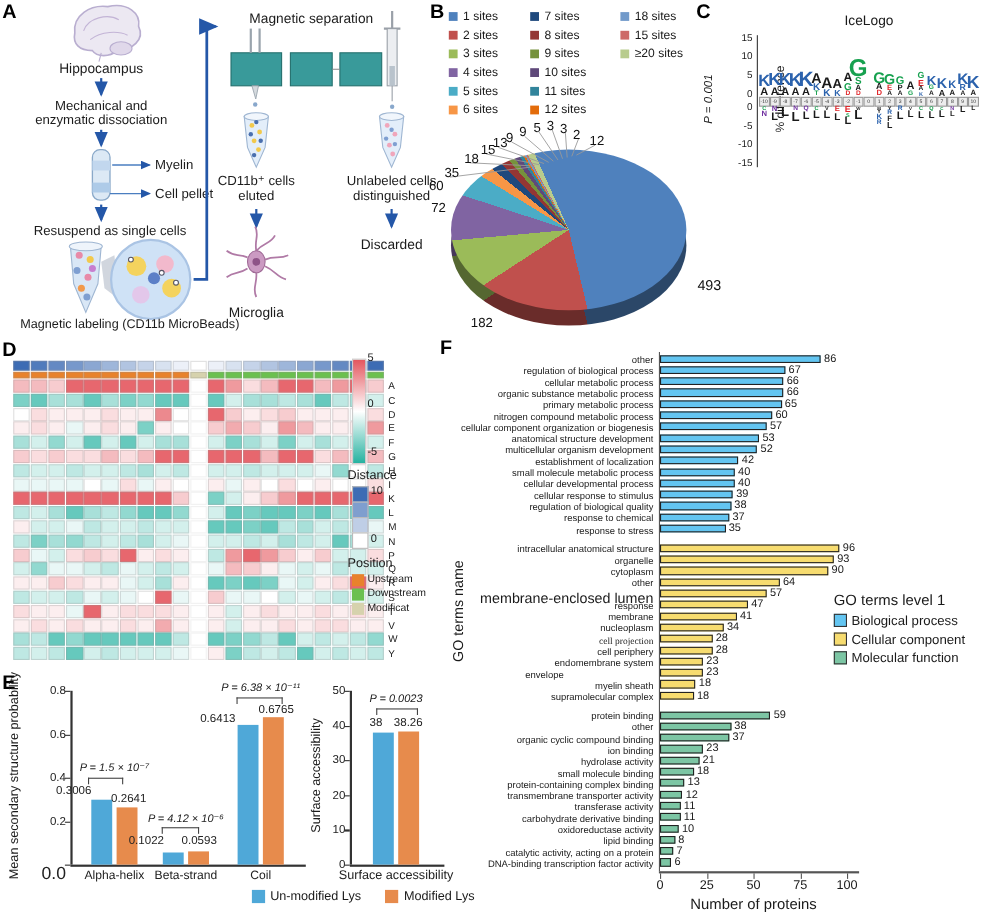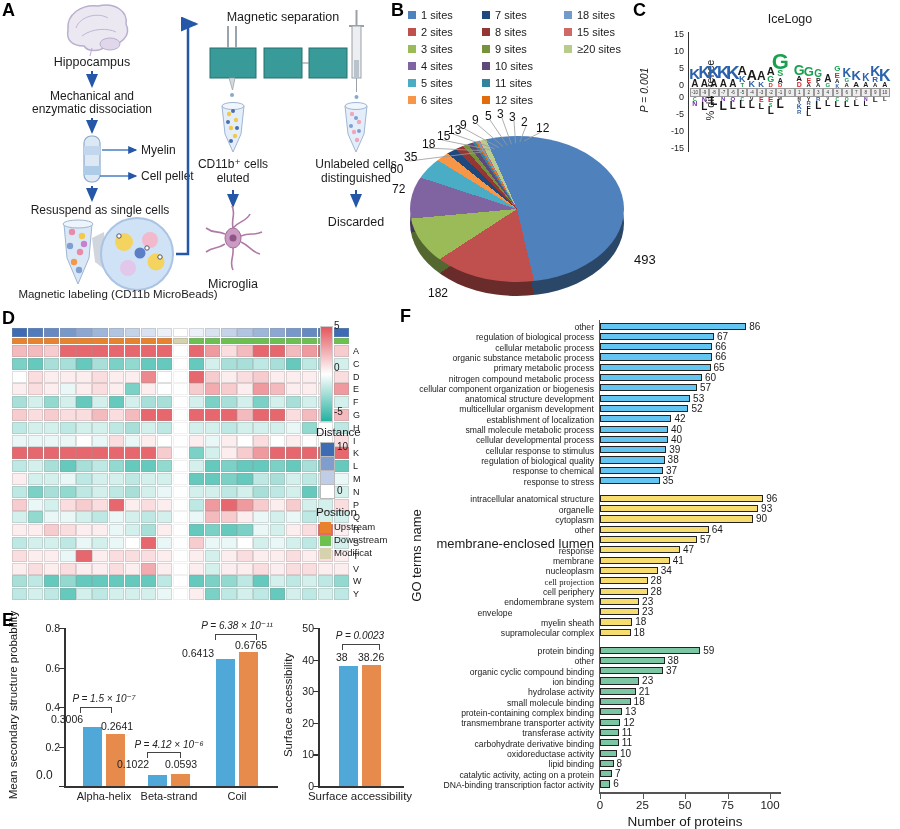--- a/index.html
+++ b/index.html
@@ -1062,21 +1062,21 @@
     <span class="abs" style="left: 334px; top: 221px; font-size: 9.5px;">Upstream</span>
     <div class="abs" style="left: 320px; top: 235px; width: 11px; height: 11px; background: rgb(107, 192, 79);"></div>
     <span class="abs" style="left: 334px; top: 234px; font-size: 9.5px;">Downstream</span>
     <div class="abs" style="left: 320px; top: 248px; width: 11px; height: 11px; background: rgb(214, 210, 173);"></div>
     <span class="abs" style="left: 334px; top: 247px; font-size: 9.5px;">Modificat</span>
   </div>
 
 <div class="abs panelE" id="panelE">
     <div class="abs" style="left: 64px; top: 22px; width: 1.5px; height: 158px; background: rgb(51, 51, 51);"></div>
     <div class="abs" style="left: 64px; top: 180px; width: 214px; height: 1.5px; background: rgb(51, 51, 51);"></div>
-    <span class="etxt" style="left: 36px; top: 162px; width: 24px; text-align: left; font-size: 12px;">0.0</span>
+    <span class="etxt" style="left: 36px; top: 180px; width: 24px; text-align: right; font-size: 16px;">0.0</span>
     <div class="abs" style="left: 59px; top: 180px; width: 5px; height: 1.2px; background: rgb(51, 51, 51);"></div>
     <span class="etxt" style="left: 36px; top: 134.5px; width: 24px; text-align: right; font-size: 10.5px;">0.2</span>
     <div class="abs" style="left: 59px; top: 140.5px; width: 5px; height: 1.2px; background: rgb(51, 51, 51);"></div>
     <span class="etxt" style="left: 36px; top: 95px; width: 24px; text-align: right; font-size: 10.5px;">0.4</span>
     <div class="abs" style="left: 59px; top: 101px; width: 5px; height: 1.2px; background: rgb(51, 51, 51);"></div>
     <span class="etxt" style="left: 36px; top: 55.5px; width: 24px; text-align: right; font-size: 10.5px;">0.6</span>
     <div class="abs" style="left: 59px; top: 61.5px; width: 5px; height: 1.2px; background: rgb(51, 51, 51);"></div>
     <span class="etxt" style="left: 36px; top: 16px; width: 24px; text-align: right; font-size: 10.5px;">0.8</span>
     <div class="abs" style="left: 59px; top: 22px; width: 5px; height: 1.2px; background: rgb(51, 51, 51);"></div>
     <div class="abs vrot" style="left: -105px; top: 93px; width: 236px; font-size: 11.5px;">Mean secondary structure probability</div>
@@ -1116,20 +1116,30 @@
     <span class="etxt" style="left: 296px; top: 16px; width: 18px; text-align: right; font-size: 10.5px;">50</span>
     <div class="abs" style="left: 313px; top: 22px; width: 5px; height: 1.2px; background: rgb(51, 51, 51);"></div>
     <div class="abs vrot" style="left: 213px; top: 93px; width: 150px; font-size: 11.5px;">Surface accessibility</div>
     <div class="ebar" style="left: 339px; top: 59.92px; width: 19px; height: 120.08px; background: rgb(79, 168, 216);"></div>
     <div class="ebar" style="left: 362px; top: 59.0984px; width: 19px; height: 120.902px; background: rgb(231, 139, 76);"></div>
     <span class="etxt" style="left: 336px; top: 45px; font-size: 10.5px;">38</span>
     <span class="etxt" style="left: 358px; top: 45px; font-size: 10.5px;">38.26</span>
     <div class="ebracket" style="left: 342px; top: 38px; width: 36px;"></div>
     <span class="etxt" style="left: 315px; top: 24px; width: 90px; text-align: center; font-size: 10px; font-style: italic;">P = 0.0023</span>
     <span class="etxt" style="left: 298px; top: 184px; width: 124px; text-align: center; font-size: 11.5px;">Surface accessibility</span>
+    <div class="abs" style="top: 203px; display: flex; gap: 22px; align-items: center; font-size: 11.5px; left: 120px; width: 420px; justify-content: center;">
+      <div style="display: flex; align-items: center; gap: 5px;">
+        <span style="width: 12px; height: 12px; background: rgb(79, 168, 216); display: inline-block;"></span>
+        <span>Un-modified Lys</span>
+      </div>
+      <div style="display: flex; align-items: center; gap: 5px;">
+        <span style="width: 12px; height: 12px; background: rgb(231, 139, 76); display: inline-block;"></span>
+        <span>Modified Lys</span>
+      </div>
+    </div>
   </div>
 
 <div class="abs panelF" id="panelF">
     <span class="abs" style="left: 0px; top: 24px; width: 198px; text-align: right; font-size: 8.6px; white-space: nowrap; overflow: hidden;">other</span>
     <div class="abs" style="left: 204px; top: 24.5px; width: 146.2px; height: 7.2px; background: rgb(99, 197, 241); border: 1px solid rgb(34, 34, 34); box-sizing: border-box;"></div>
     <span class="abs" style="left: 353.2px; top: 22.5px; font-size: 10px;">86</span>
     <span class="abs" style="left: 0px; top: 34.3px; width: 198px; text-align: right; font-size: 8.6px; white-space: nowrap; overflow: hidden;">regulation of biological process</span>
     <div class="abs" style="left: 204px; top: 34.8px; width: 113.9px; height: 7.2px; background: rgb(99, 197, 241); border: 1px solid rgb(34, 34, 34); box-sizing: border-box;"></div>
     <span class="abs" style="left: 320.9px; top: 32.8px; font-size: 10px;">67</span>
     <span class="abs" style="left: 0px; top: 44.6px; width: 198px; text-align: right; font-size: 8.6px; white-space: nowrap; overflow: hidden;">cellular metabolic process</span>
@@ -1265,13 +1275,28 @@
     <div class="ftick" style="left: 246.5px; top: 495.7px;"></div>
     <span class="abs" style="left: 231.5px; top: 501.2px; width: 30px; text-align: center; font-size: 11.5px;">25</span>
     <div class="ftick" style="left: 289px; top: 495.7px;"></div>
     <span class="abs" style="left: 274px; top: 501.2px; width: 30px; text-align: center; font-size: 11.5px;">50</span>
     <div class="ftick" style="left: 331.5px; top: 495.7px;"></div>
     <span class="abs" style="left: 316.5px; top: 501.2px; width: 30px; text-align: center; font-size: 11.5px;">75</span>
     <div class="ftick" style="left: 374px; top: 495.7px;"></div>
     <span class="abs" style="left: 359px; top: 501.2px; width: 30px; text-align: center; font-size: 11.5px;">100</span>
     <div class="abs" style="left: 194px; top: 516.2px; width: 190px; text-align: center; font-size: 13.5px;">Number of proteins</div>
     <div class="abs vrot" style="left: -48px; top: 250px; width: 136px; font-size: 13px;">GO terms name</div>
+    <div class="abs" style="left: 362px; top: 240px;">
+      <div style="font-size: 13.5px; margin-bottom: 4px;">GO terms level 1</div>
+      <div style="display: flex; align-items: center; gap: 4px; margin-bottom: 3px; font-size: 12px;">
+        <span style="width: 12px; height: 12px; background: rgb(99, 197, 241); border: 1px solid rgb(51, 51, 51); display: inline-block; box-sizing: border-box;"></span>
+        <span>Biological process</span>
+      </div>
+      <div style="display: flex; align-items: center; gap: 4px; margin-bottom: 3px; font-size: 12px;">
+        <span style="width: 12px; height: 12px; background: rgb(247, 220, 111); border: 1px solid rgb(51, 51, 51); display: inline-block; box-sizing: border-box;"></span>
+        <span>Cellular component</span>
+      </div>
+      <div style="display: flex; align-items: center; gap: 4px; margin-bottom: 3px; font-size: 12px;">
+        <span style="width: 12px; height: 12px; background: rgb(124, 198, 164); border: 1px solid rgb(51, 51, 51); display: inline-block; box-sizing: border-box;"></span>
+        <span>Molecular function</span>
+      </div>
+    </div>
   </div>
 
 </body></html>

